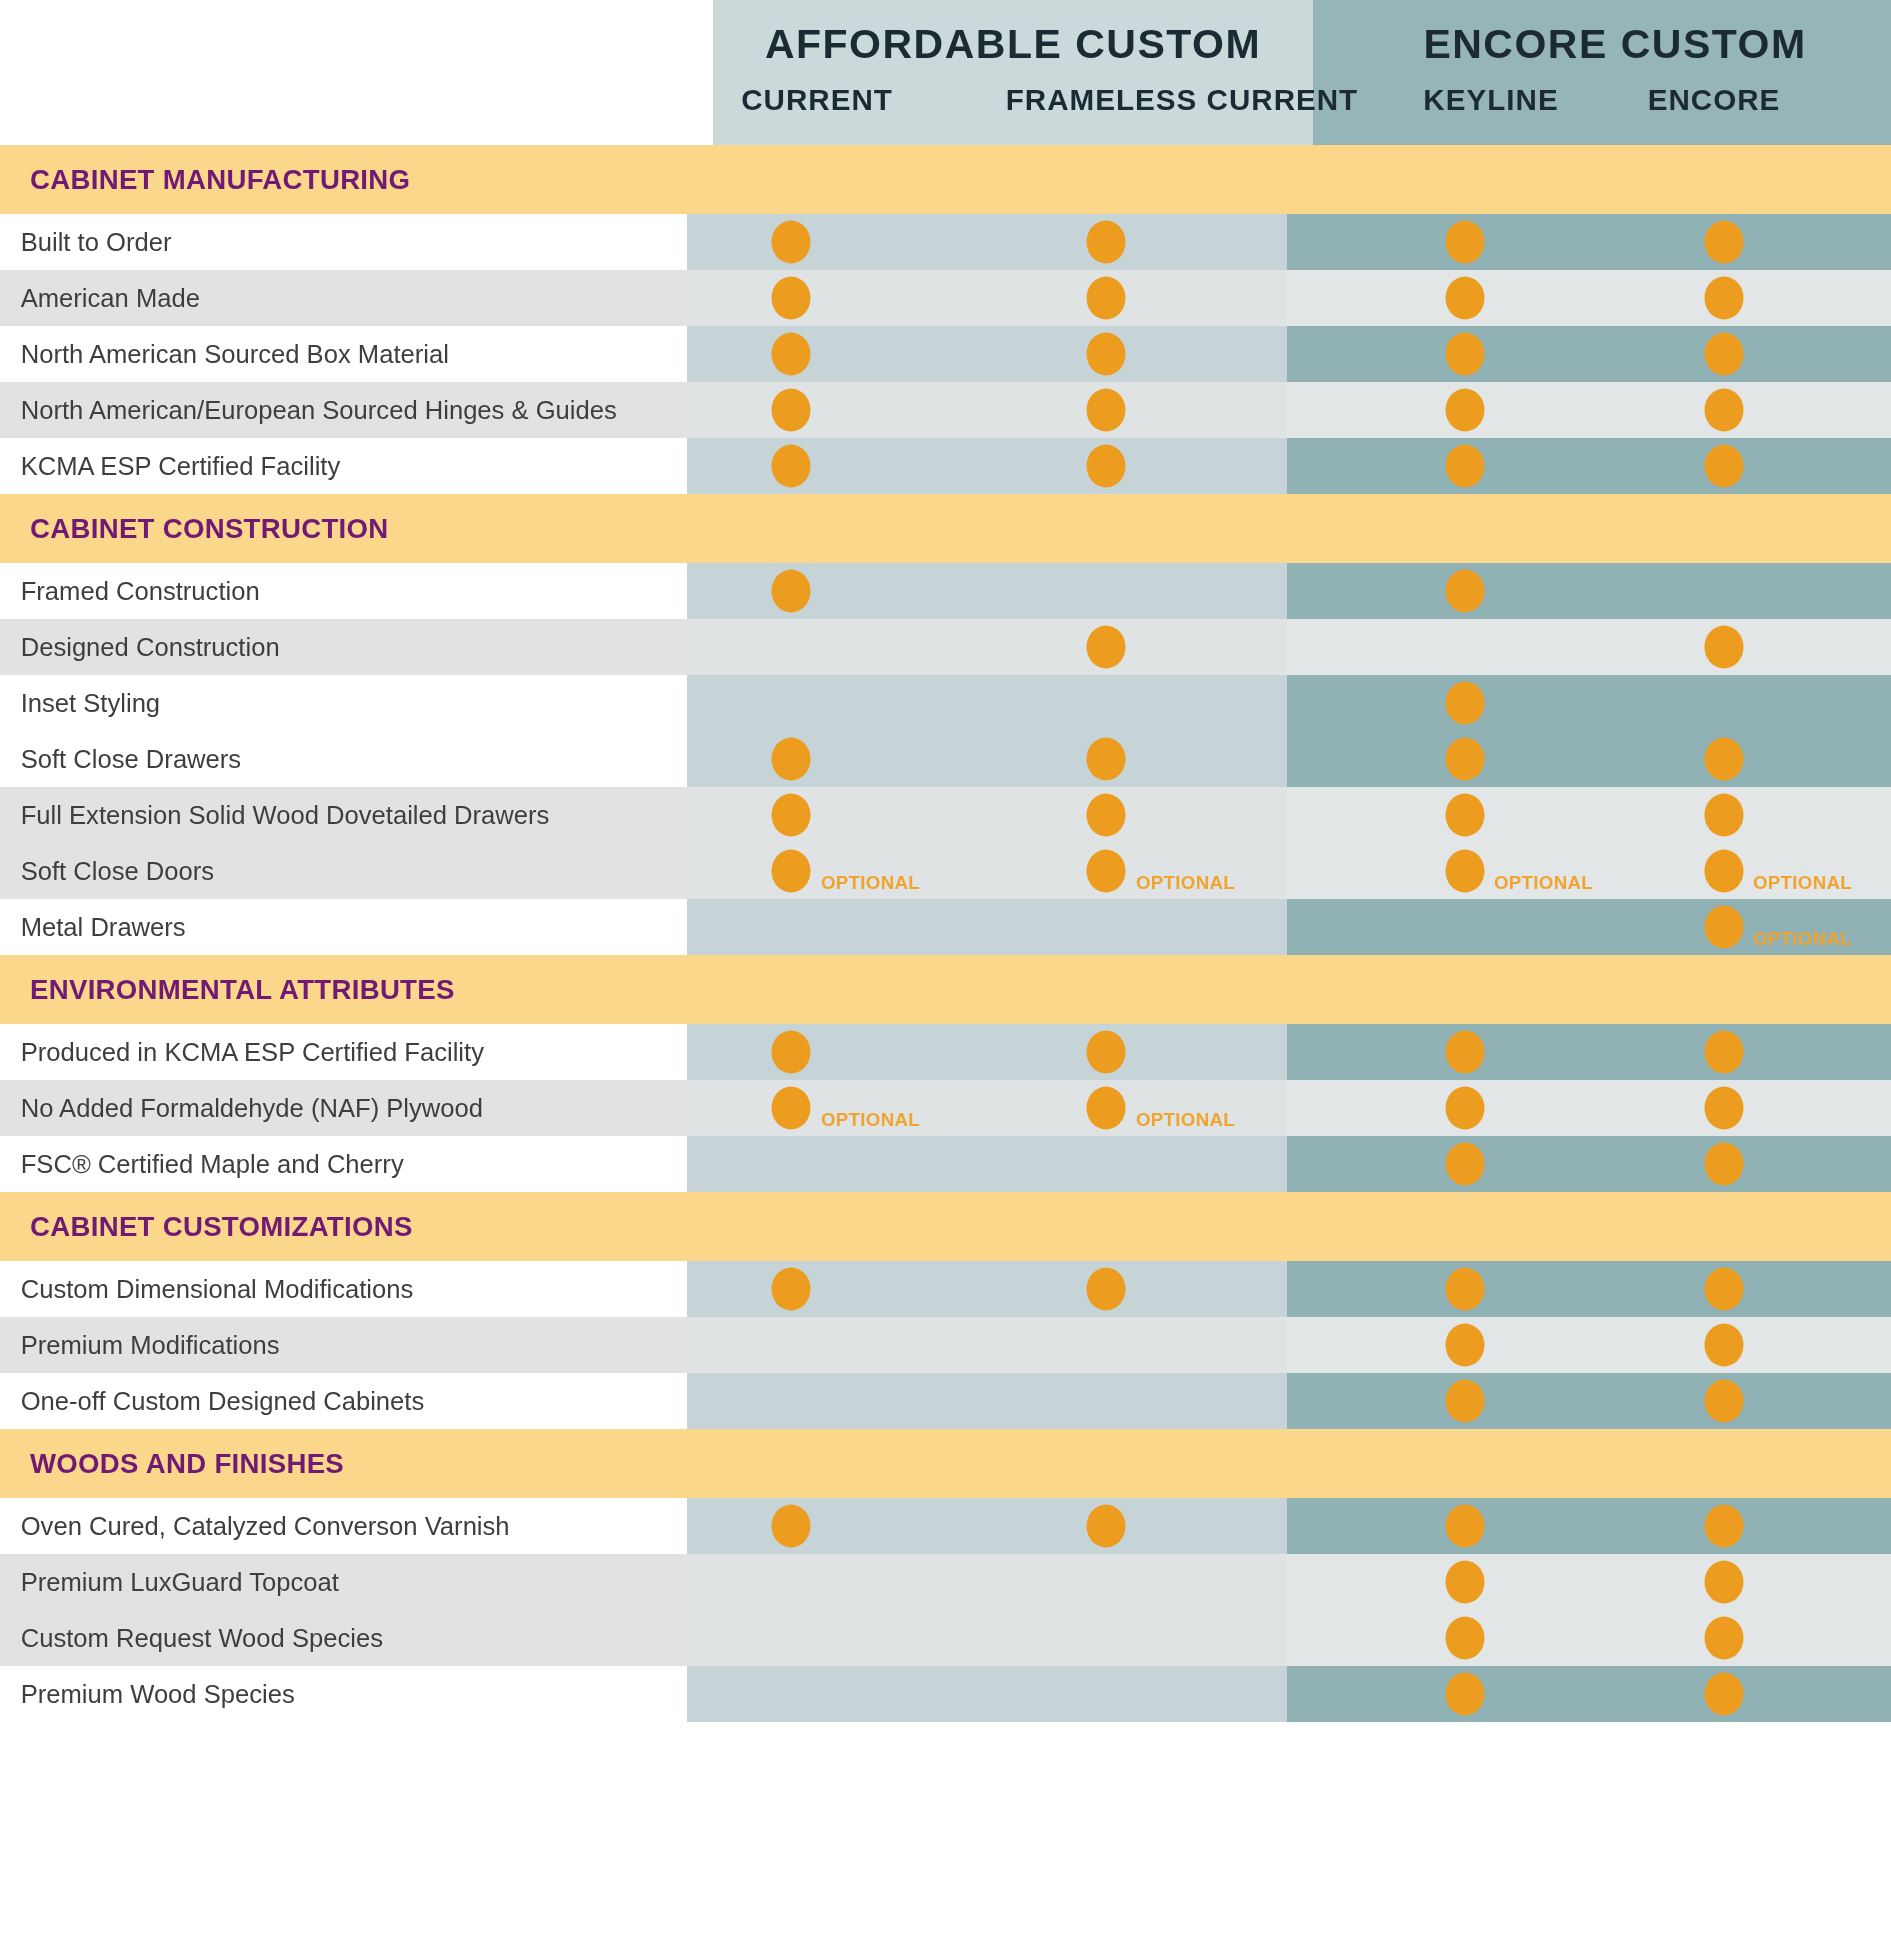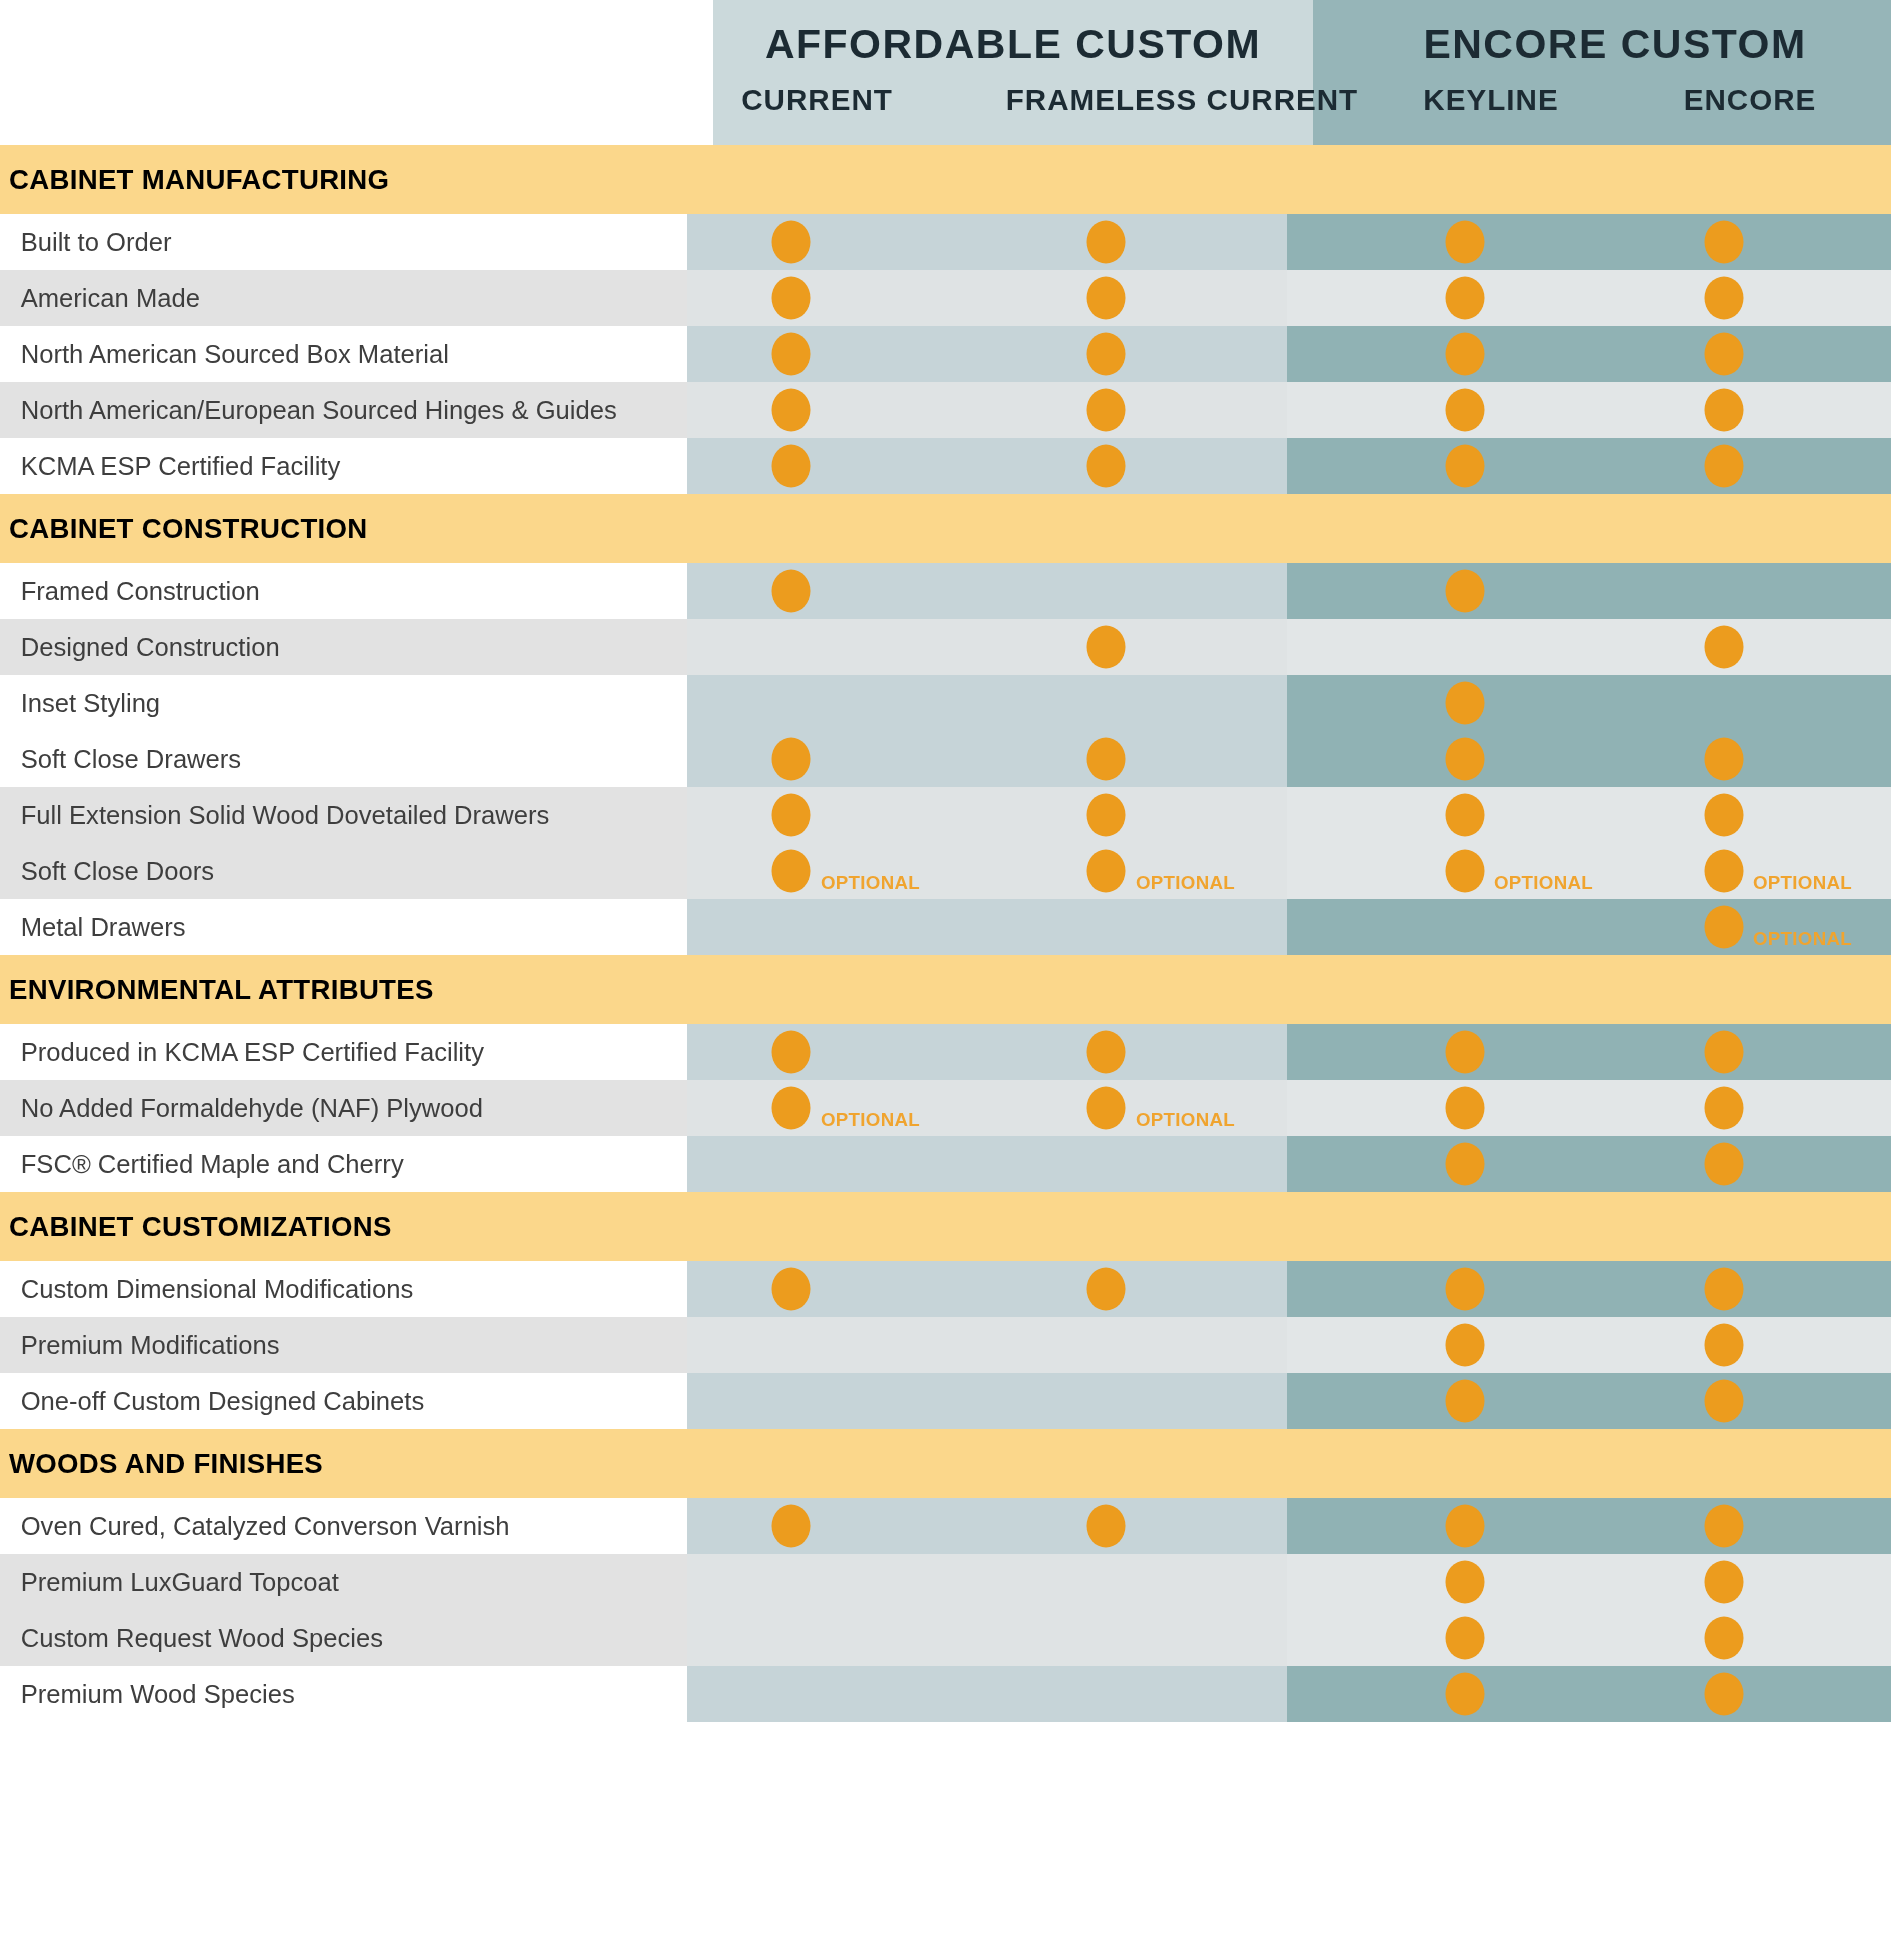--- a/index.html
+++ b/index.html
@@ -33,24 +33,24 @@
     transform: translateX(-50%);
     font-size: 29.6px; font-weight: 700; letter-spacing: 1px;
     color: #1c2b33; white-space: nowrap; line-height: 1;
   }
 
   
   .band {
     position: relative; height: 69px; background: #fbd78b;
   }
   .band-label {
-    position: absolute; left: 9px; top: 50%;
+    position: absolute; left: 30px; top: 50%;
     transform: translateY(-50%);
     font-size: 27.6px; font-weight: 700; letter-spacing: 0.3px;
-    color: #000000; white-space: nowrap;
+    color: #701a75; white-space: nowrap;
   }
 
   
   .row { position: relative; height: 56px; }
   .cell-label   { position: absolute; left: 0;      width: 687px; top: 0; height: 100%; }
   .cell-afford  { position: absolute; left: 687px;  width: 601px; top: 0; height: 100%; }
   .cell-premium { position: absolute; left: 1287px; right: 0;     top: 0; height: 100%; }
 
   .row.odd  .cell-label   { background: #ffffff; }
   .row.odd  .cell-afford  { background: #c6d4d8; }
@@ -85,21 +85,21 @@
   <div class="hdr">
     <div class="hdr-afford"></div>
     <div class="hdr-premium"></div>
 
     <div class="hdr-title" style="left:987px">AFFORDABLE CUSTOM</div>
     <div class="hdr-title" style="left:1589px">ENCORE CUSTOM</div>
 
     <div class="hdr-sub" style="left:791px">CURRENT</div>
     <div class="hdr-sub" style="left:1156px">FRAMELESS CURRENT</div>
     <div class="hdr-sub" style="left:1465px">KEYLINE</div>
-    <div class="hdr-sub" style="left:1724px">ENCORE</div>
+    <div class="hdr-sub" style="left:1688px">ENCORE</div>
   </div>
 
   <div id="table-body">
       <div class="band">
         <div class="band-label">CABINET MANUFACTURING</div>
       </div>
       <div class="row odd">
         <div class="cell-label"></div>
         <div class="cell-afford"></div>
         <div class="cell-premium"></div>

